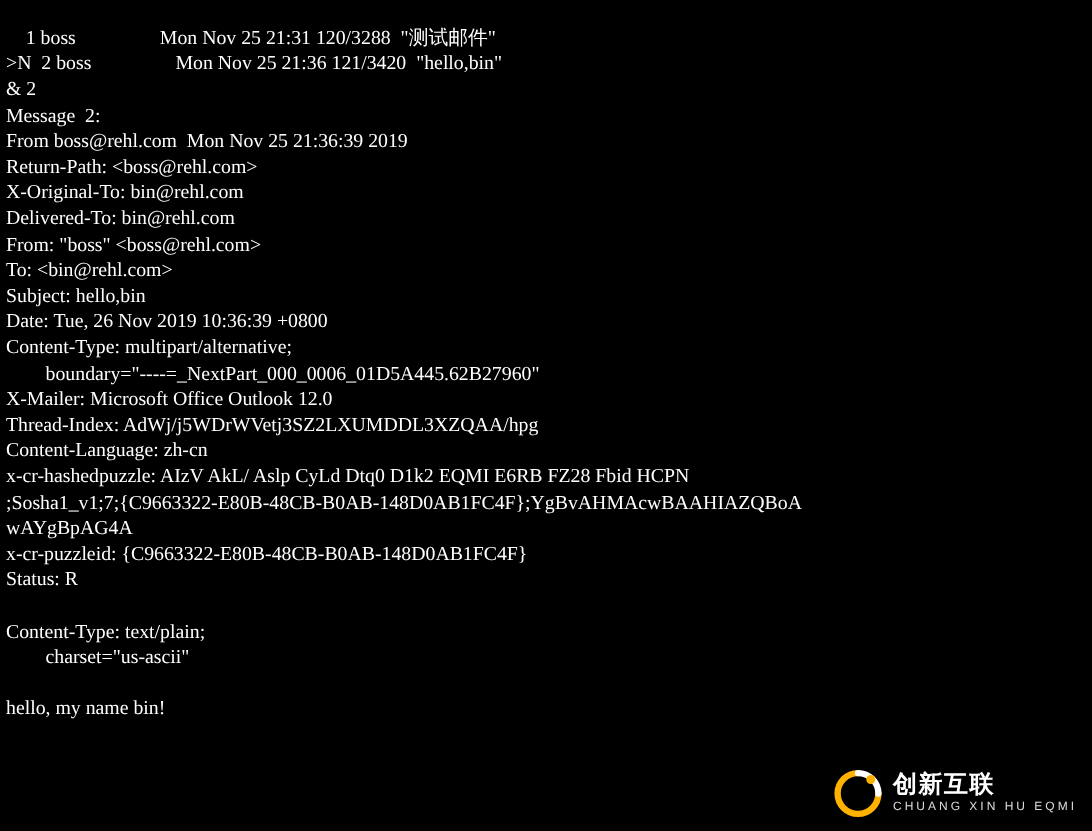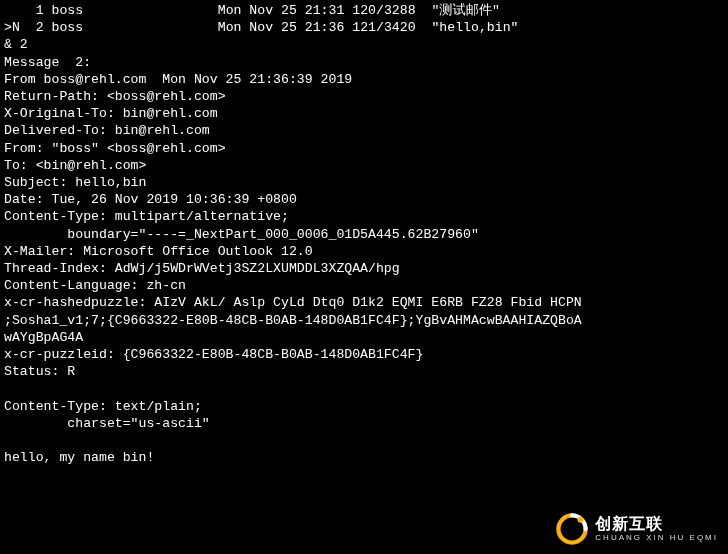--- a/index.html
+++ b/index.html
@@ -10,23 +10,23 @@
     background: #000;
     color: #fff;
     font-family: "Courier New", Consolas, monospace;
     font-size: 13.2px;
     line-height: 17.2px;
     overflow: hidden;
     position: relative;
   }
   pre {
     margin: 0;
-    padding: 2px 4px;
+    padding: 16px 4px;
     white-space: pre;
-    font-family: Liberation Mono, monospace;
+    font-family: Liberation Serif, serif;
   }
   .line { white-space: pre; }
   .watermark {
     position: absolute;
     right: 10px;
     bottom: 8px;
     display: flex;
     align-items: center;
     gap: 6px;
     color: #fff;

